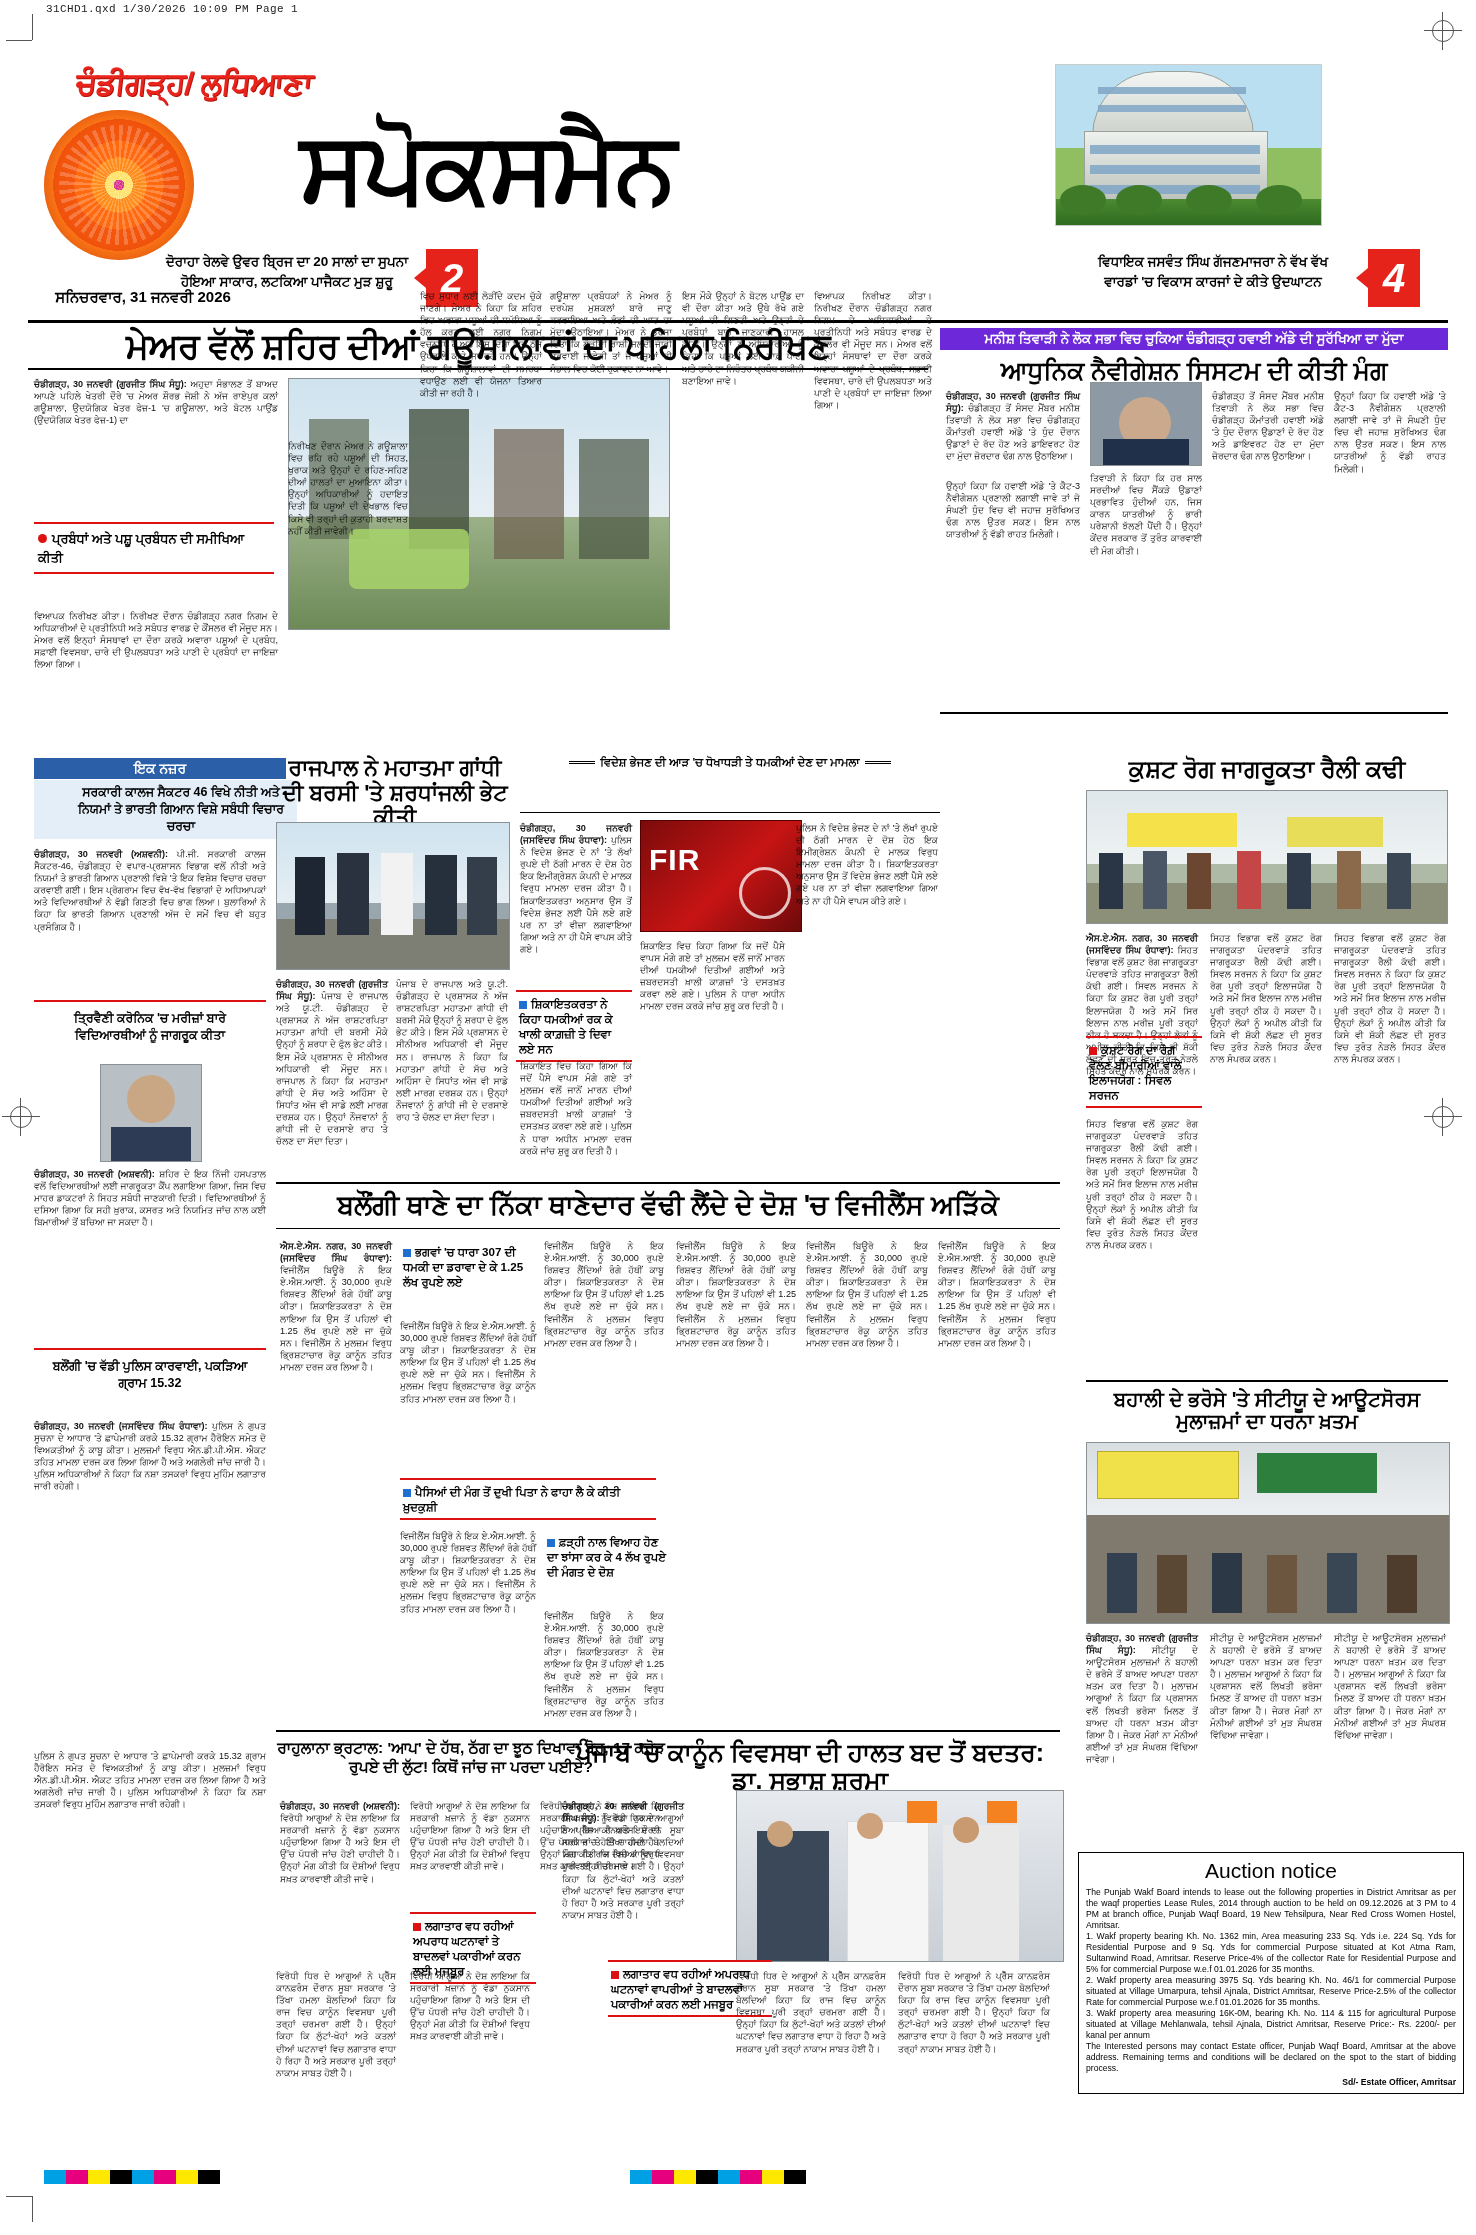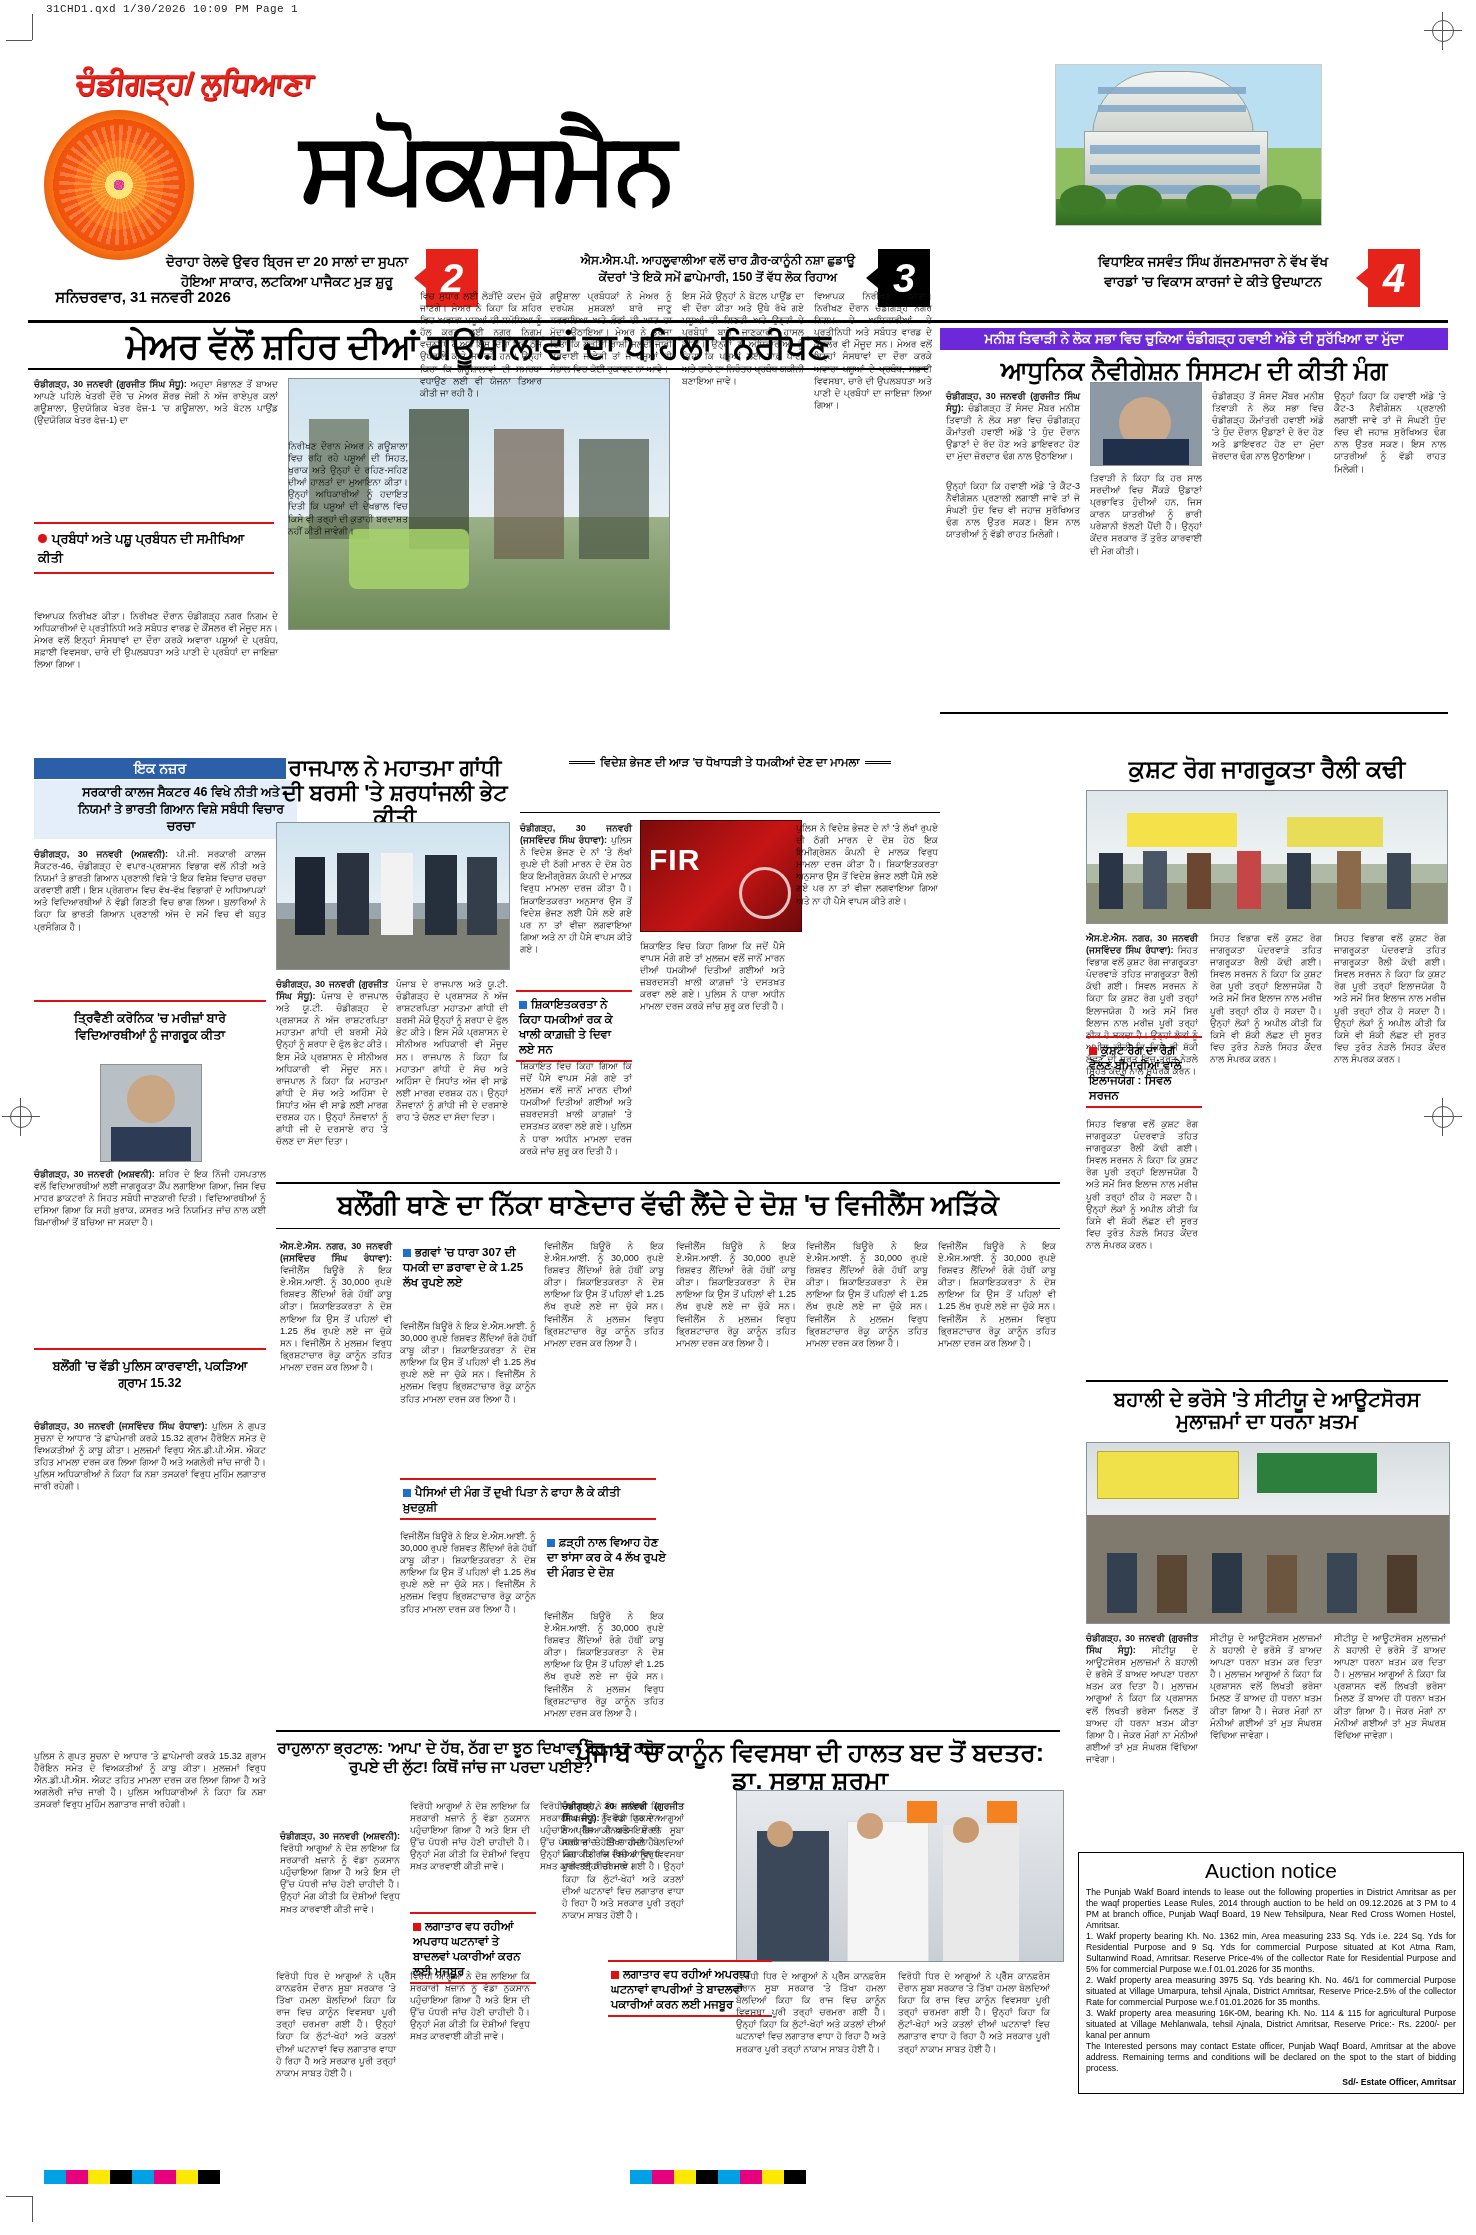--- a/index.html
+++ b/index.html
@@ -130,28 +130,20 @@
 
     <div class="teaser" style="left:258px;width:220px;">
       <div class="t-text" style="right:62px;width:258px;">
         <div>ਦੋਰਾਹਾ ਰੇਲਵੇ ਉਵਰ ਬ੍ਰਿਜ ਦਾ 20 ਸਾਲਾਂ ਦਾ ਸੁਪਨਾ</div>
         <div>ਹੋਇਆ ਸਾਕਾਰ, ਲਟਕਿਆ ਪਾਜੈਕਟ ਮੁੜ ਸ਼ੁਰੂ</div>
       </div>
       <div class="t-arrow red" style="right:52px;"></div>
       <div class="t-num red">2</div>
     </div>
 
-    <div class="teaser" style="left:700px;width:230px;">
-      <div class="t-text" style="right:62px;width:300px;font-size:12px;">
-        <div>ਐਸ.ਐਸ.ਪੀ. ਆਹਲੂਵਾਲੀਆ ਵਲੋਂ ਚਾਰ ਗ਼ੈਰ-ਕਾਨੂੰਨੀ ਨਸ਼ਾ ਛੁਡਾਊ</div>
-        <div>ਕੇਂਦਰਾਂ 'ਤੇ ਇਕੋ ਸਮੇਂ ਛਾਪੇਮਾਰੀ, 150 ਤੋਂ ਵੱਧ ਲੋਕ ਰਿਹਾਅ</div>
-      </div>
-      <div class="t-arrow black" style="right:52px;"></div>
-      <div class="t-num black">3</div>
-    </div>
 
     <div class="teaser" style="left:1190px;width:230px;">
       <div class="t-text" style="right:62px;width:290px;">
         <div>ਵਿਧਾਇਕ ਜਸਵੰਤ ਸਿੰਘ ਗੱਜਣਮਾਜਰਾ ਨੇ ਵੱਖ ਵੱਖ</div>
         <div>ਵਾਰਡਾਂ 'ਚ ਵਿਕਾਸ ਕਾਰਜਾਂ ਦੇ ਕੀਤੇ ਉਦਘਾਟਨ</div>
       </div>
       <div class="t-arrow red" style="right:52px;"></div>
       <div class="t-num red">4</div>
     </div>
   </div>
@@ -341,21 +333,21 @@
   </div>
   <div style="position:absolute;left:1086px;top:1632px;width:112px;" class="col-text">
     <p><b>ਚੰਡੀਗੜ੍ਹ, 30 ਜਨਵਰੀ (ਗੁਰਜੀਤ ਸਿੰਘ ਸੰਧੂ):</b>
        <span>ਸੀਟੀਯੂ ਦੇ ਆਊਟਸੋਰਸ ਮੁਲਾਜ਼ਮਾਂ ਨੇ ਬਹਾਲੀ ਦੇ ਭਰੋਸੇ ਤੋਂ ਬਾਅਦ ਆਪਣਾ ਧਰਨਾ ਖ਼ਤਮ ਕਰ ਦਿਤਾ ਹੈ। ਮੁਲਾਜ਼ਮ ਆਗੂਆਂ ਨੇ ਕਿਹਾ ਕਿ ਪ੍ਰਸ਼ਾਸਨ ਵਲੋਂ ਲਿਖਤੀ ਭਰੋਸਾ ਮਿਲਣ ਤੋਂ ਬਾਅਦ ਹੀ ਧਰਨਾ ਖ਼ਤਮ ਕੀਤਾ ਗਿਆ ਹੈ। ਜੇਕਰ ਮੰਗਾਂ ਨਾ ਮੰਨੀਆਂ ਗਈਆਂ ਤਾਂ ਮੁੜ ਸੰਘਰਸ਼ ਵਿੱਢਿਆ ਜਾਵੇਗਾ।</span></p>
   </div>
   <div style="position:absolute;left:1210px;top:1632px;width:112px;" class="col-text">ਸੀਟੀਯੂ ਦੇ ਆਊਟਸੋਰਸ ਮੁਲਾਜ਼ਮਾਂ ਨੇ ਬਹਾਲੀ ਦੇ ਭਰੋਸੇ ਤੋਂ ਬਾਅਦ ਆਪਣਾ ਧਰਨਾ ਖ਼ਤਮ ਕਰ ਦਿਤਾ ਹੈ। ਮੁਲਾਜ਼ਮ ਆਗੂਆਂ ਨੇ ਕਿਹਾ ਕਿ ਪ੍ਰਸ਼ਾਸਨ ਵਲੋਂ ਲਿਖਤੀ ਭਰੋਸਾ ਮਿਲਣ ਤੋਂ ਬਾਅਦ ਹੀ ਧਰਨਾ ਖ਼ਤਮ ਕੀਤਾ ਗਿਆ ਹੈ। ਜੇਕਰ ਮੰਗਾਂ ਨਾ ਮੰਨੀਆਂ ਗਈਆਂ ਤਾਂ ਮੁੜ ਸੰਘਰਸ਼ ਵਿੱਢਿਆ ਜਾਵੇਗਾ।</div>
   <div style="position:absolute;left:1334px;top:1632px;width:112px;" class="col-text">ਸੀਟੀਯੂ ਦੇ ਆਊਟਸੋਰਸ ਮੁਲਾਜ਼ਮਾਂ ਨੇ ਬਹਾਲੀ ਦੇ ਭਰੋਸੇ ਤੋਂ ਬਾਅਦ ਆਪਣਾ ਧਰਨਾ ਖ਼ਤਮ ਕਰ ਦਿਤਾ ਹੈ। ਮੁਲਾਜ਼ਮ ਆਗੂਆਂ ਨੇ ਕਿਹਾ ਕਿ ਪ੍ਰਸ਼ਾਸਨ ਵਲੋਂ ਲਿਖਤੀ ਭਰੋਸਾ ਮਿਲਣ ਤੋਂ ਬਾਅਦ ਹੀ ਧਰਨਾ ਖ਼ਤਮ ਕੀਤਾ ਗਿਆ ਹੈ। ਜੇਕਰ ਮੰਗਾਂ ਨਾ ਮੰਨੀਆਂ ਗਈਆਂ ਤਾਂ ਮੁੜ ਸੰਘਰਸ਼ ਵਿੱਢਿਆ ਜਾਵੇਗਾ।</div>
 
   <div class="rule" style="left:276px;top:1730px;width:390px;height:2px;"></div>
   <div class="hl" style="position:absolute;left:276px;top:1738px;width:390px;font-size:15.5px;line-height:1.25;">ਰਾਹੁਲਾਨਾ ਭ੍ਰਟਾਲ: 'ਆਪ' ਦੇ ਹੱਥ, ਠੱਗ ਦਾ ਝੂਠ ਦਿਖਾਵਾ ਬੋਰ, 17 ਕਰੋੜ ਰੁਪਏ ਦੀ ਲੁੱਟ! ਕਿਥੋਂ ਜਾਂਚ ਜਾ ਪਰਦਾ ਪਈਏ?</div>
-  <div style="position:absolute;left:280px;top:1800px;width:120px;margin-top:30px;" class="col-text">
+  <div style="position:absolute;left:280px;top:1800px;width:120px;" class="col-text">
     <p><b>ਚੰਡੀਗੜ੍ਹ, 30 ਜਨਵਰੀ (ਅਸ਼ਵਨੀ):</b>
        <span>ਵਿਰੋਧੀ ਆਗੂਆਂ ਨੇ ਦੋਸ਼ ਲਾਇਆ ਕਿ ਸਰਕਾਰੀ ਖ਼ਜ਼ਾਨੇ ਨੂੰ ਵੱਡਾ ਨੁਕਸਾਨ ਪਹੁੰਚਾਇਆ ਗਿਆ ਹੈ ਅਤੇ ਇਸ ਦੀ ਉੱਚ ਪੱਧਰੀ ਜਾਂਚ ਹੋਣੀ ਚਾਹੀਦੀ ਹੈ। ਉਨ੍ਹਾਂ ਮੰਗ ਕੀਤੀ ਕਿ ਦੋਸ਼ੀਆਂ ਵਿਰੁਧ ਸਖ਼ਤ ਕਾਰਵਾਈ ਕੀਤੀ ਜਾਵੇ।</span></p>
   </div>
   <div style="position:absolute;left:410px;top:1800px;width:120px;" class="col-text">ਵਿਰੋਧੀ ਆਗੂਆਂ ਨੇ ਦੋਸ਼ ਲਾਇਆ ਕਿ ਸਰਕਾਰੀ ਖ਼ਜ਼ਾਨੇ ਨੂੰ ਵੱਡਾ ਨੁਕਸਾਨ ਪਹੁੰਚਾਇਆ ਗਿਆ ਹੈ ਅਤੇ ਇਸ ਦੀ ਉੱਚ ਪੱਧਰੀ ਜਾਂਚ ਹੋਣੀ ਚਾਹੀਦੀ ਹੈ। ਉਨ੍ਹਾਂ ਮੰਗ ਕੀਤੀ ਕਿ ਦੋਸ਼ੀਆਂ ਵਿਰੁਧ ਸਖ਼ਤ ਕਾਰਵਾਈ ਕੀਤੀ ਜਾਵੇ।</div>
   <div style="position:absolute;left:540px;top:1800px;width:120px;" class="col-text">ਵਿਰੋਧੀ ਆਗੂਆਂ ਨੇ ਦੋਸ਼ ਲਾਇਆ ਕਿ ਸਰਕਾਰੀ ਖ਼ਜ਼ਾਨੇ ਨੂੰ ਵੱਡਾ ਨੁਕਸਾਨ ਪਹੁੰਚਾਇਆ ਗਿਆ ਹੈ ਅਤੇ ਇਸ ਦੀ ਉੱਚ ਪੱਧਰੀ ਜਾਂਚ ਹੋਣੀ ਚਾਹੀਦੀ ਹੈ। ਉਨ੍ਹਾਂ ਮੰਗ ਕੀਤੀ ਕਿ ਦੋਸ਼ੀਆਂ ਵਿਰੁਧ ਸਖ਼ਤ ਕਾਰਵਾਈ ਕੀਤੀ ਜਾਵੇ।</div>
 
   <div class="rule" style="left:560px;top:1730px;width:500px;height:2px;"></div>
   <div class="hl" style="position:absolute;left:560px;top:1738px;width:500px;font-size:25px;">ਪੰਜਾਬ 'ਚ ਕਾਨੂੰਨ ਵਿਵਸਥਾ ਦੀ ਹਾਲਤ ਬਦ ਤੋਂ ਬਦਤਰ: ਡਾ. ਸੁਭਾਸ਼ ਸ਼ਰਮਾ</div>
   <div class="photo" style="position:absolute;left:736px;top:1790px;width:326px;height:170px;background:#b3b9c0;">
     <div style="position:absolute;left:0;top:0;width:100%;height:100%;background:linear-gradient(#e7eaee,#c9cfd6);"></div>

